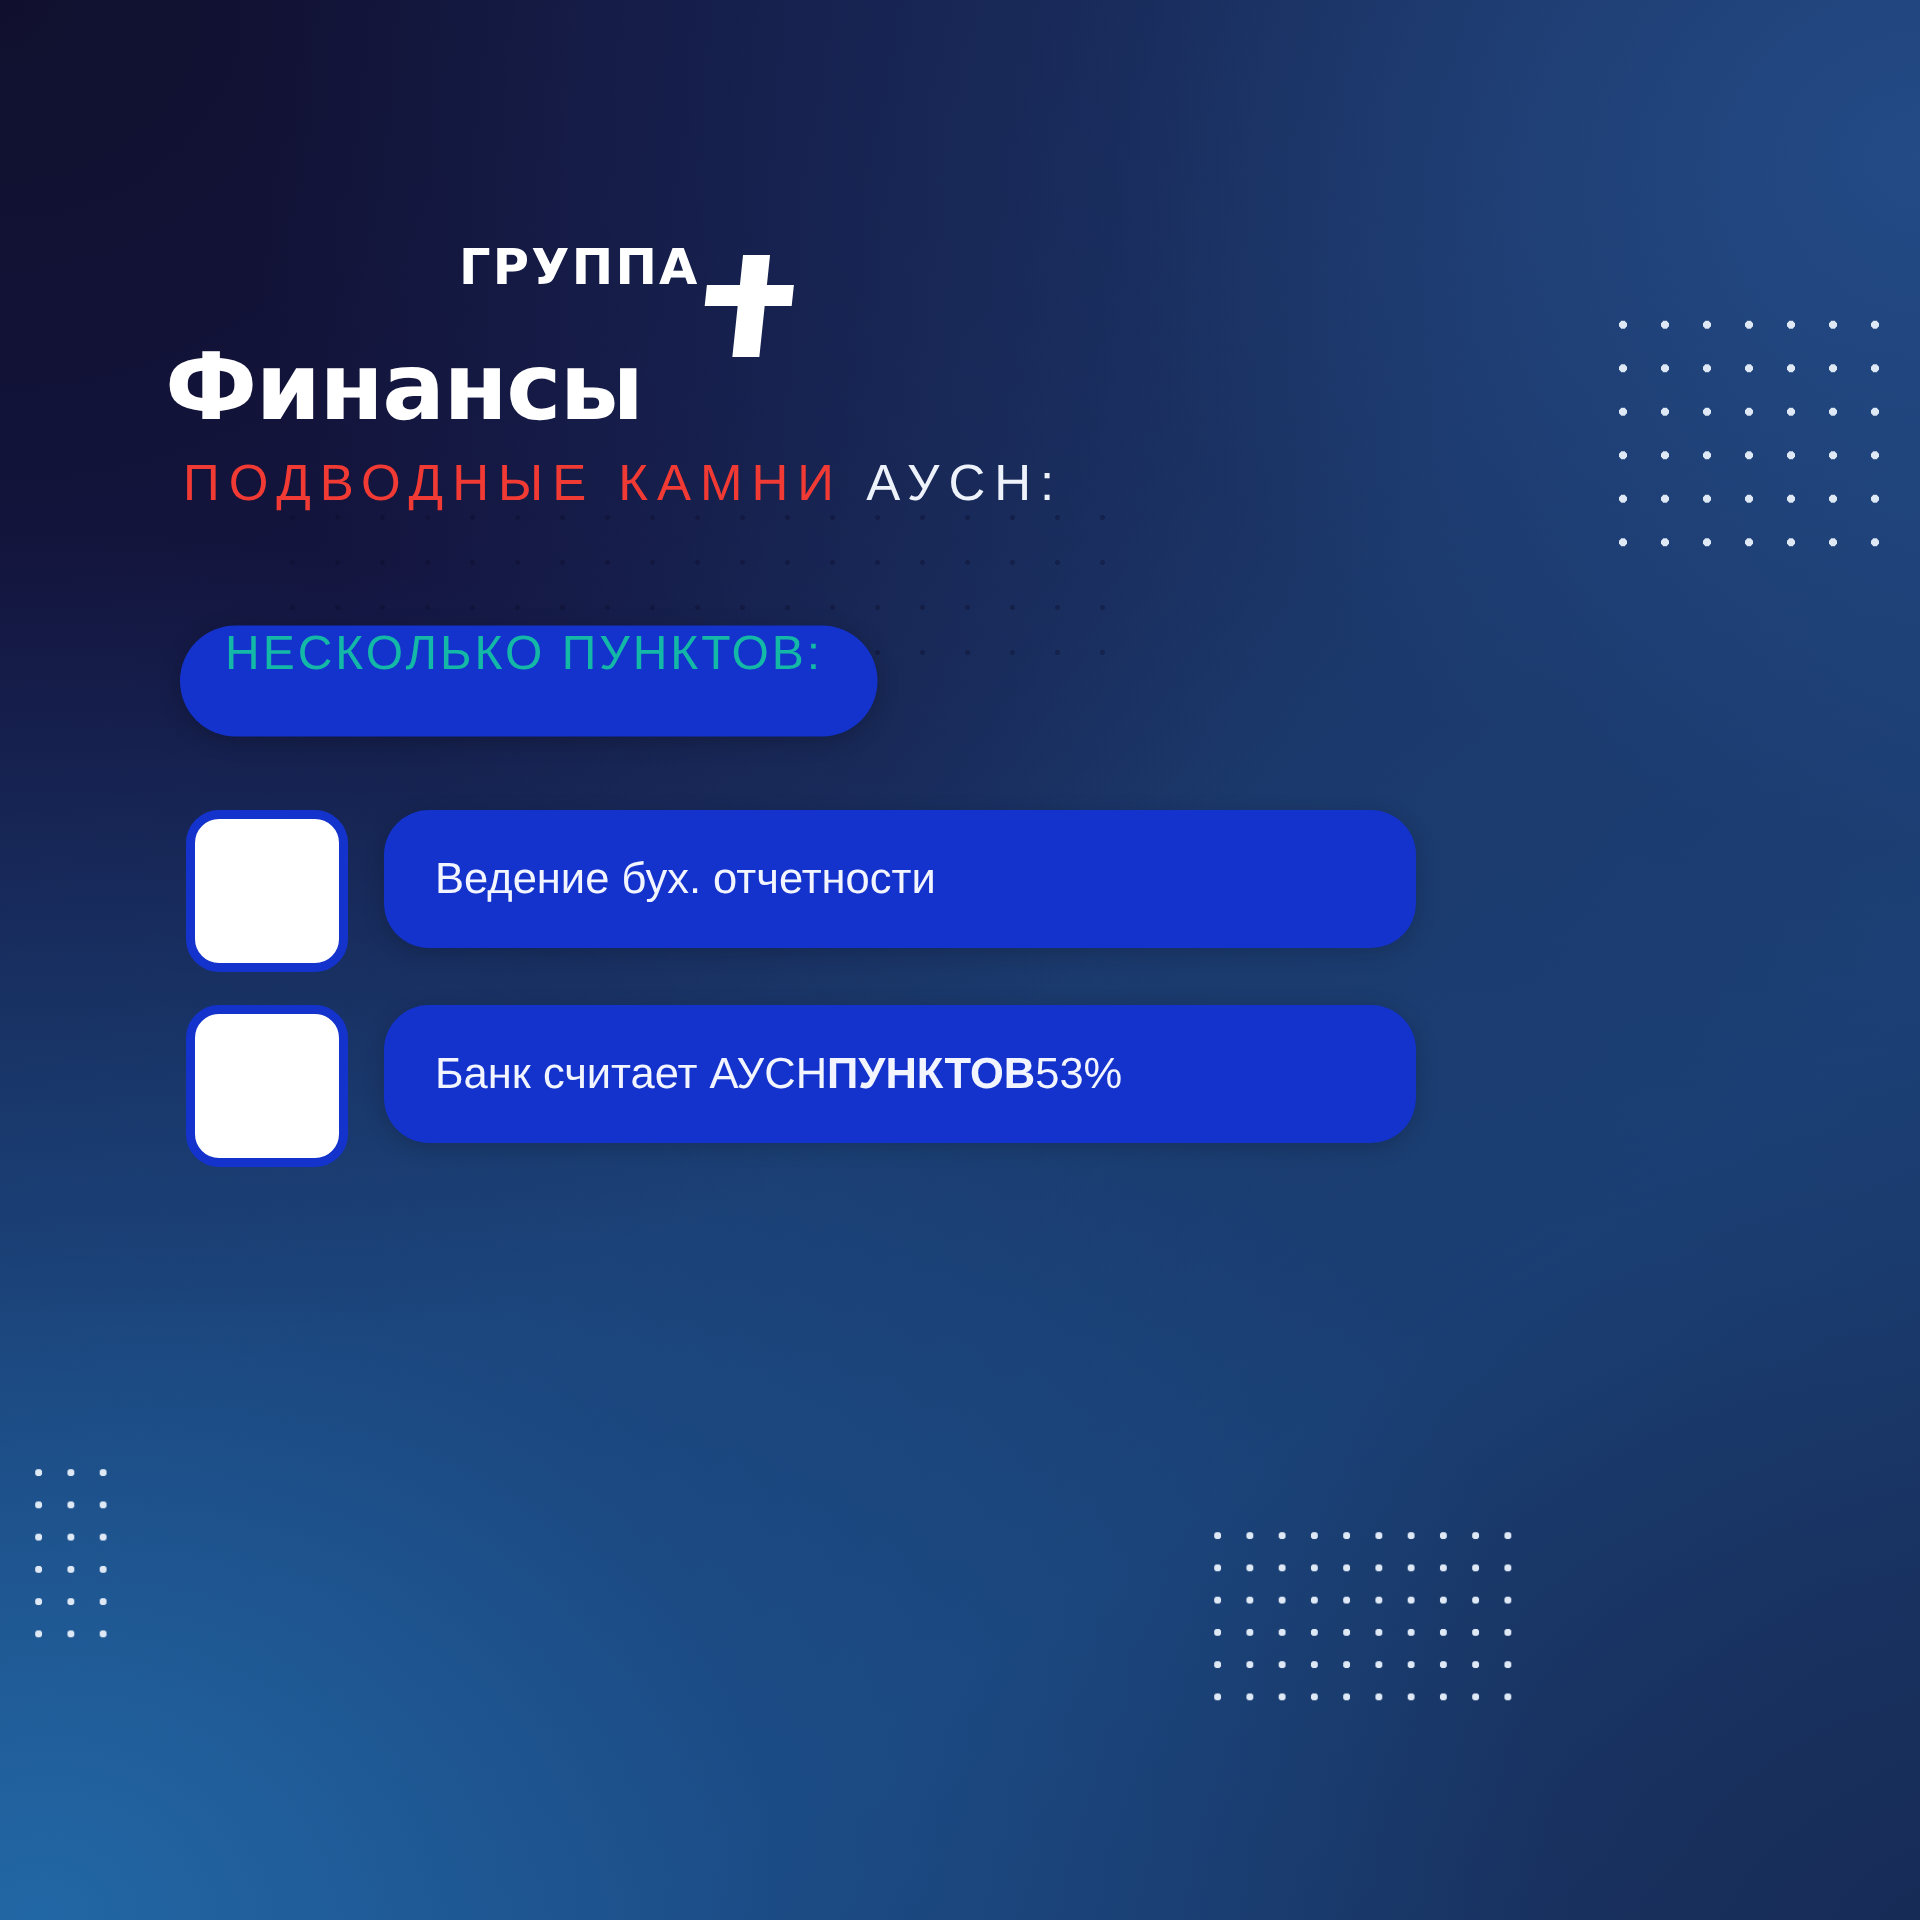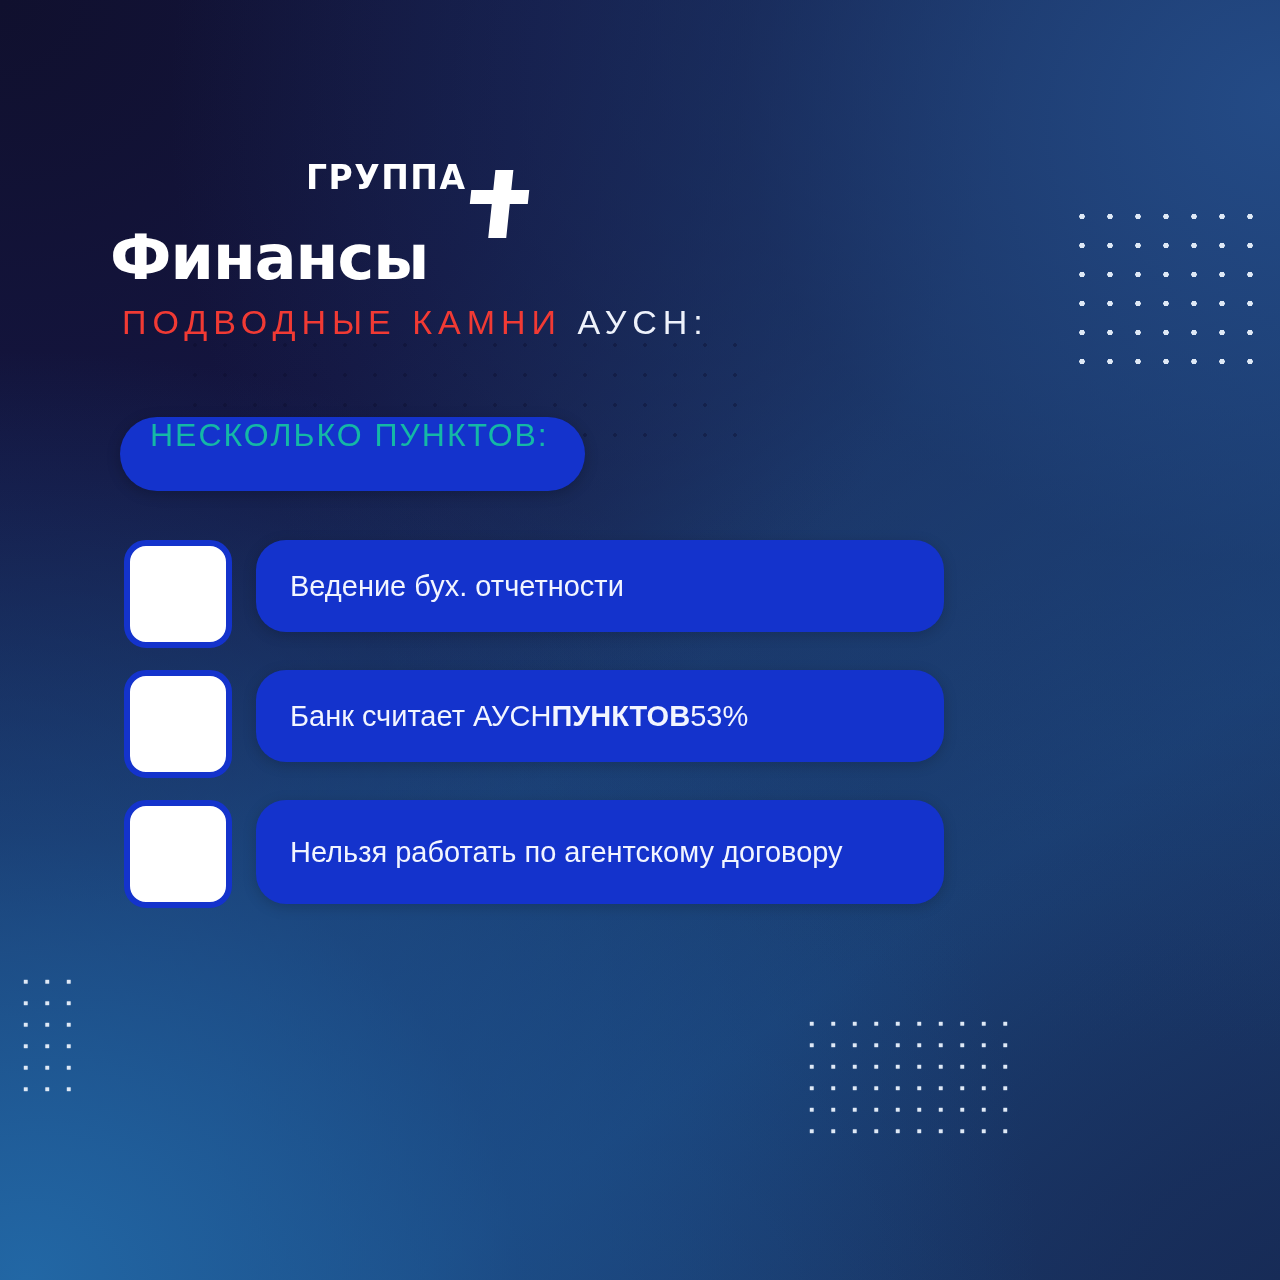--- a/index.html
+++ b/index.html
@@ -187,22 +187,16 @@
 
     <div class="row row-2">
       <div class="checkbox"></div>
       <div class="bar">
         <span>Банк считает АУСН </span>
           <b>ПУНКТОВ</b>
           <span> 53%</span>
       </div>
     </div>
 
-    <div class="row row-3">
-      <div class="checkbox"></div>
-      <div class="bar">
-        <span>Нельзя работать по агентскому договору</span>
-      </div>
-    </div>
 
   </div>
 
 </div>
 
 </body></html>

